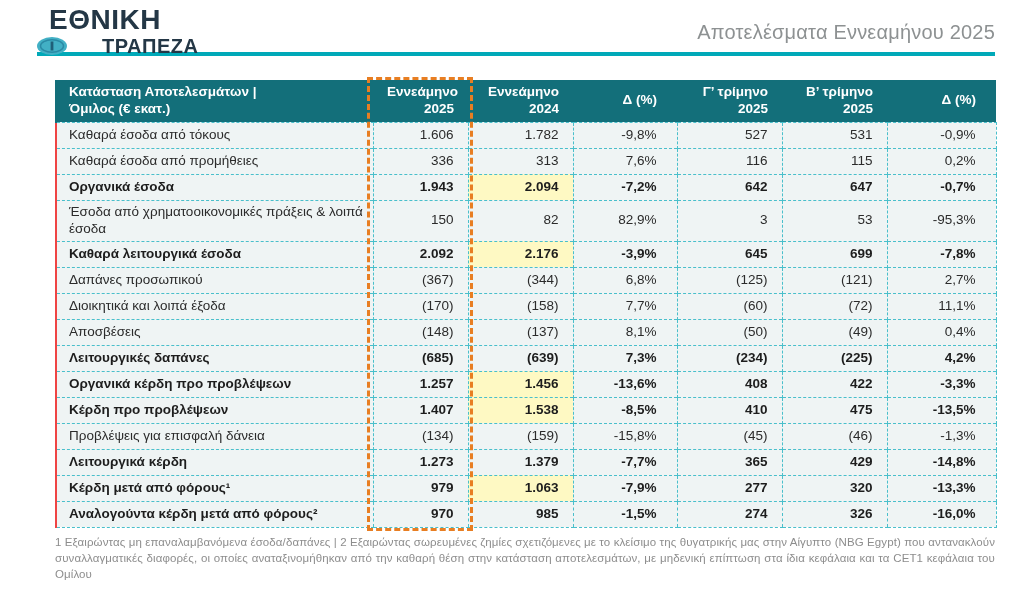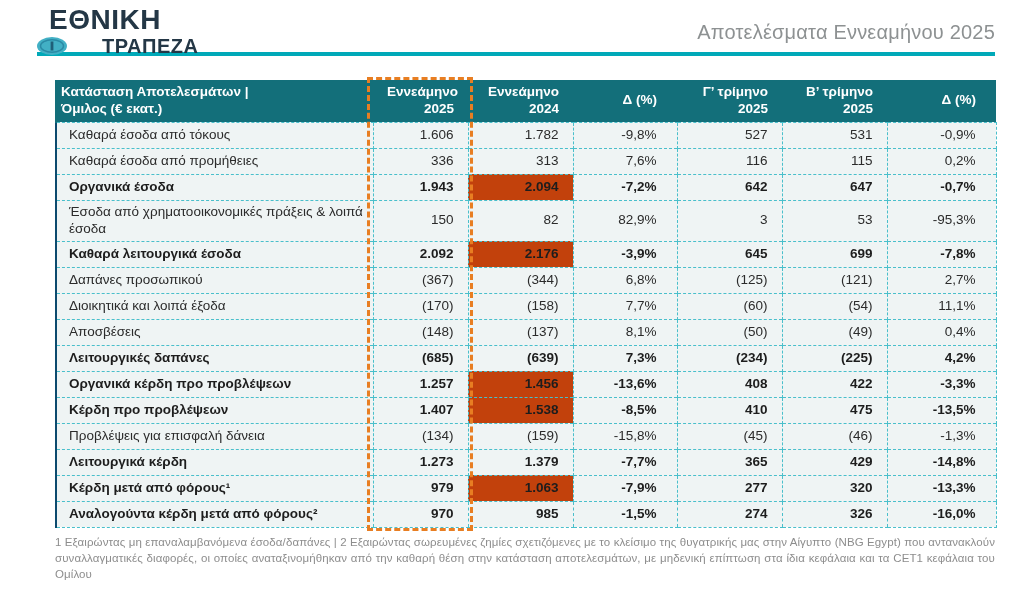--- a/index.html
+++ b/index.html
@@ -25,35 +25,35 @@
   .table-wrap{position:relative;margin:24px 0 0 55px;width:940px;}
   table{border-collapse:collapse;table-layout:fixed;width:940px;font-size:13.5px;color:#2b2b2b;}
   col.col-0{width:317px;} col.col-1{width:95px;} col.col-2{width:105px;}
   col.col-3{width:104px;} col.col-4{width:105px;} col.col-5{width:105px;} col.col-6{width:109px;}
 
   thead th{
     background:#136f7a;color:#ffffff;font-weight:700;text-align:right;
     padding:4px 14px;height:42px;box-sizing:border-box;vertical-align:middle;
     white-space:pre-line;line-height:1.25;font-size:13.5px;
   }
-  thead th.col-0{text-align:left;padding-left:4px;border-left:2px solid #136f7a;}
+  thead th.col-0{text-align:left;padding-left:12px;border-left:2px solid #136f7a;}
   thead th.col-3, thead th.col-6{padding-right:20px;}
 
   tbody td{
     background:#eff4f4;border-top:1px dashed #49bfcb;
     padding:3px 14px;height:26px;box-sizing:border-box;
     text-align:right;vertical-align:middle;line-height:1.25;
   }
   tbody td + td{border-left:1px dashed #49bfcb;}
-  tbody td.col-0{text-align:left;padding-left:12px;padding-right:8px;border-left:2px solid #0c4a6e;}
+  tbody td.col-0{text-align:left;padding-left:12px;padding-right:8px;border-left:2px solid #ef4444;}
   tbody td.col-3, tbody td.col-6{padding-right:20px;}
   tbody td.col-6{border-right:1px dashed #49bfcb;padding-left:30px;}
   tbody tr:last-child td{border-bottom:1px dashed #49bfcb;}
   tbody tr.bold td{font-weight:700;color:#1d1d1d;}
-  tbody td.gray{background:#c2410c;}
+  tbody td.gray{background:#fef9c3;}
 
   .highlight-box{
     position:absolute;top:-3px;bottom:-3px;left:312px;width:106px;
     border:3px dashed #e87e22;box-sizing:border-box;pointer-events:none;
   }
 
   
   .footnote{
     margin:6px 0 0 55px;width:940px;text-align:justify;
     font-size:11.5px;line-height:1.4;color:#8d8d8d;letter-spacing:.1px;
@@ -159,21 +159,21 @@
           <td class="col-4">(125)</td>
           <td class="col-5">(121)</td>
           <td class="col-6">2,7%</td>
         </tr>
         <tr>
           <td class="col-0">Διοικητικά και λοιπά έξοδα</td>
           <td class="col-1">(170)</td>
           <td class="col-2">(158)</td>
           <td class="col-3">7,7%</td>
           <td class="col-4">(60)</td>
-          <td class="col-5">(54)</td>
+          <td class="col-5">(72)</td>
           <td class="col-6">11,1%</td>
         </tr>
         <tr>
           <td class="col-0">Αποσβέσεις</td>
           <td class="col-1">(148)</td>
           <td class="col-2">(137)</td>
           <td class="col-3">8,1%</td>
           <td class="col-4">(50)</td>
           <td class="col-5">(49)</td>
           <td class="col-6">0,4%</td>

